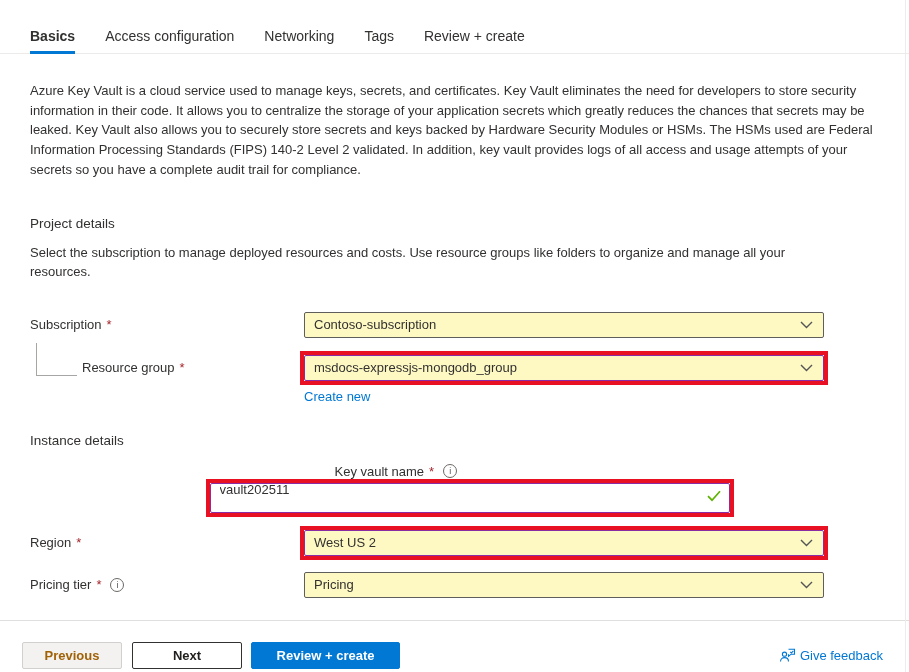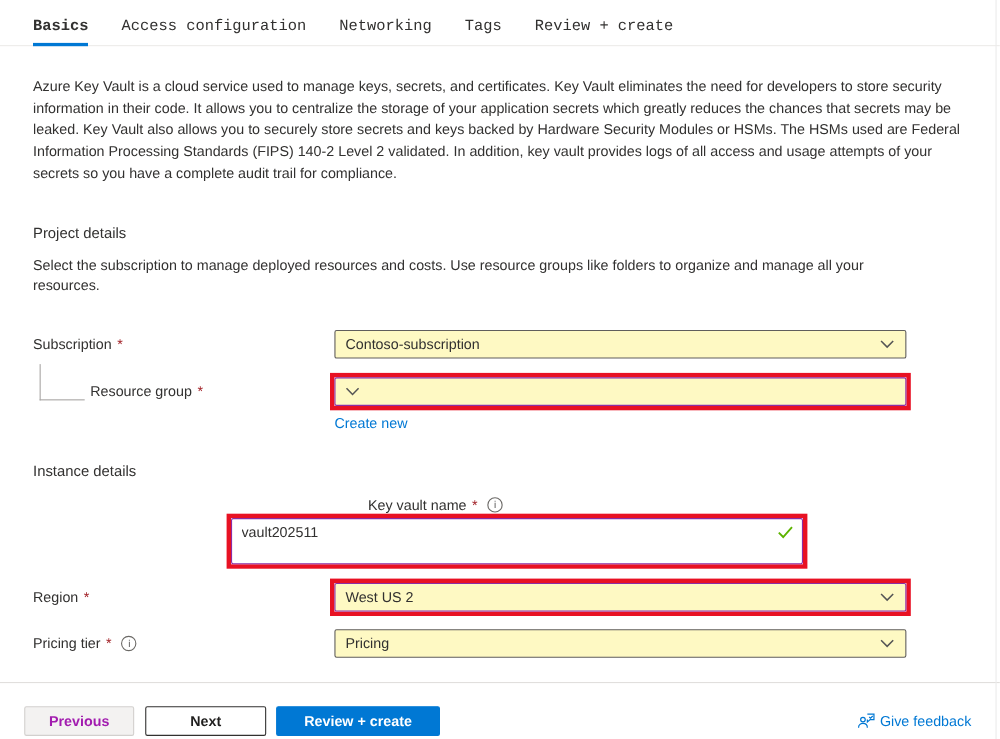--- a/index.html
+++ b/index.html
@@ -6,21 +6,21 @@
   html, body { background: #ffffff; }
   body {
     width: 909px; height: 672px;
     font-family: "Liberation Sans", sans-serif;
     font-size: 13px; color: #323130;
     position: relative; overflow: hidden;
   }
   .page-edge { position: absolute; top: 0; bottom: 0; right: 3px; width: 1px; background: #ececec; }
 
   
-  .tabbar { display: flex; gap: 30px; padding: 16px 0 0 30px; border-bottom: 1px solid #edebe9; font-family: Liberation Mono, monospace; }
+  .tabbar { display: flex; gap: 30px; padding: 28px 0 0 30px; border-bottom: 1px solid #edebe9; }
   .tab { font-size: 14px; padding-bottom: 9px; color: #323130; cursor: pointer; }
   .tab.active { font-weight: 700; padding-bottom: 6px; border-bottom: 3px solid #0078d4; margin-bottom: -1px; }
 
   
   .intro { margin: 27px 30px 0 30px; width: 852px; line-height: 19.7px; }
   .section-heading { font-size: 13.5px; font-weight: 400; margin: 36px 0 0 30px; }
   .section-heading.instance { margin-top: 29px; }
   .desc { margin: 12px 30px 0 30px; width: 800px; line-height: 19.5px; }
 
   
@@ -50,37 +50,37 @@
     width: 520px; height: 26px; background: #fef9c3;
     border: 1px solid #605e5c; border-radius: 2px;
     display: flex; align-items: center; justify-content: space-between;
     padding: 0 10px 0 9px; cursor: pointer;
   }
   .plain-field { margin-left: 4px; }
   .annot { border: 4px solid #e81123; }
   .annot .dd, .annot .txt { border-color: #8a2da5; border-radius: 2px; }
   .txt-wrap { position: relative; }
   .txt {
-    width: 520px; height: 42px; border: 1px solid #8a2da5;
+    width: 520px; height: 30px; border: 1px solid #8a2da5;
     padding: 0 30px 16px 9px; font-family: "Liberation Sans", sans-serif;
     font-size: 13px; color: #323130; outline: none; display: block;
   }
   .check-icon { position: absolute; right: 9px; top: 7px; }
   .link { color: #0078d4; text-decoration: none; cursor: pointer; }
   .create-new { display: inline-block; margin: 4px 0 0 274px; }
 
   
   .bottom-divider { border: none; border-top: 1px solid #e1dfdd; margin-top: 22px; }
   .footer { display: flex; align-items: center; margin: 21px 26px 0 22px; }
   .btn {
     height: 27px; font-size: 13px; font-family: "Liberation Sans", sans-serif;
     border-radius: 2px; display: inline-flex; align-items: center; justify-content: center;
     cursor: pointer;
   }
-  .btn-previous { width: 100px; background: #f3f2f1; border: 1px solid #d2d0ce; color: #a21caf; font-weight: 600; margin-right: 10px; }
+  .btn-previous { width: 100px; background: #f3f2f1; border: 1px solid #d2d0ce; color: #a16207; font-weight: 600; margin-right: 10px; }
   .btn-next { width: 110px; background: #ffffff; border: 1px solid #323130; color: #201f1e; font-weight: 700; margin-right: 9px; }
   .btn-review { width: 149px; background: #0078d4; border: 1px solid #0078d4; color: #ffffff; font-weight: 700; }
   .spacer { flex: 1; }
   .feedback { display: inline-flex; align-items: flex-start; gap: 4px; font-size: 13px; }
 </style>
 </head>
 <body>
 
 <div class="page-edge"></div>
 
@@ -115,20 +115,21 @@
 
   
   <div class="row row-resource-group">
     <div class="lblcol">
       <span class="connector"></span>
       <span class="indented-label">Resource group</span>
       <span class="req">*</span>
     </div>
     <div class="annot">
       <div class="dd">
+        <span>msdocs-expressjs-mongodb_group</span>
         <svg width="13" height="8" viewBox="0 0 13 8">
             <path d="M1 1 L6.5 6.6 L12 1" fill="none" stroke="#555" stroke-width="1.4"></path>
           </svg>
       </div>
     </div>
   </div>
   <a class="link create-new">Create new</a>
 
   
   <h3 class="section-heading instance" style="margin-left:0;">Instance details</h3>

